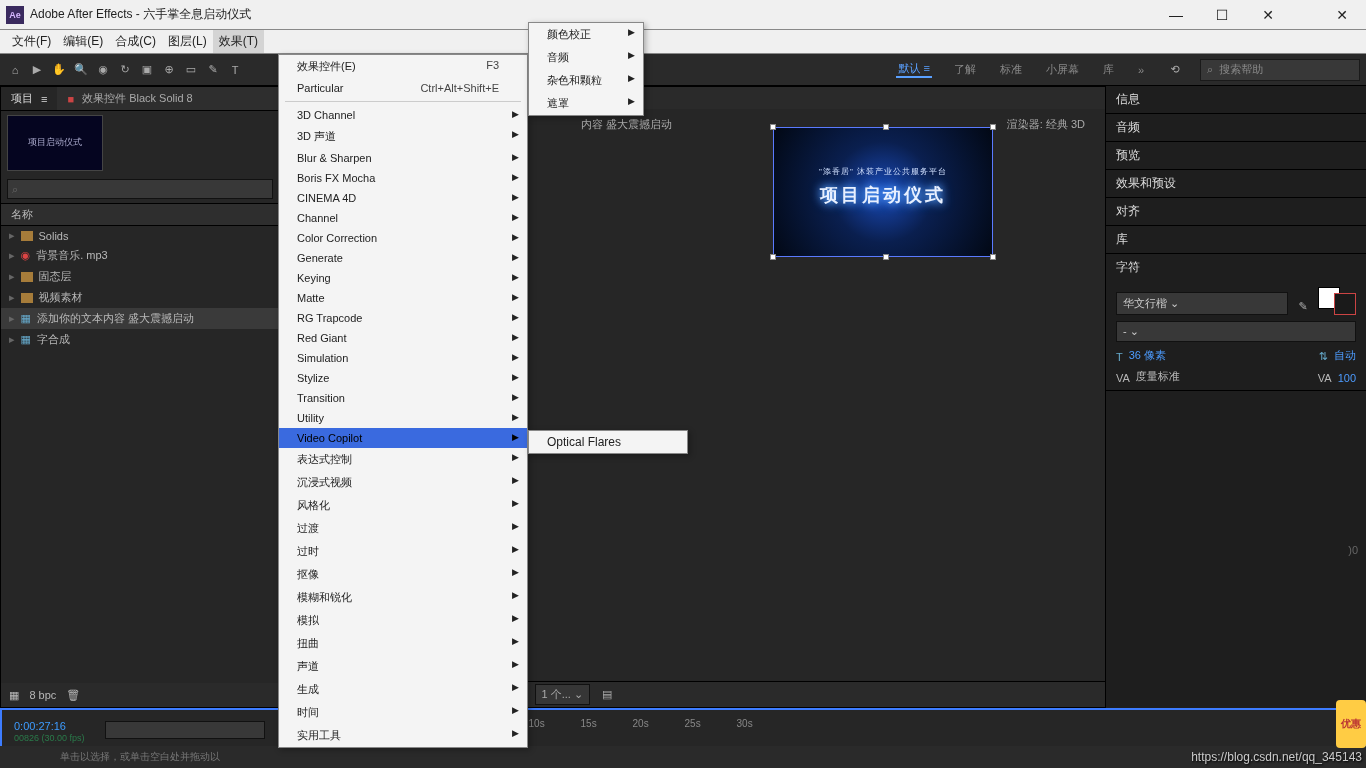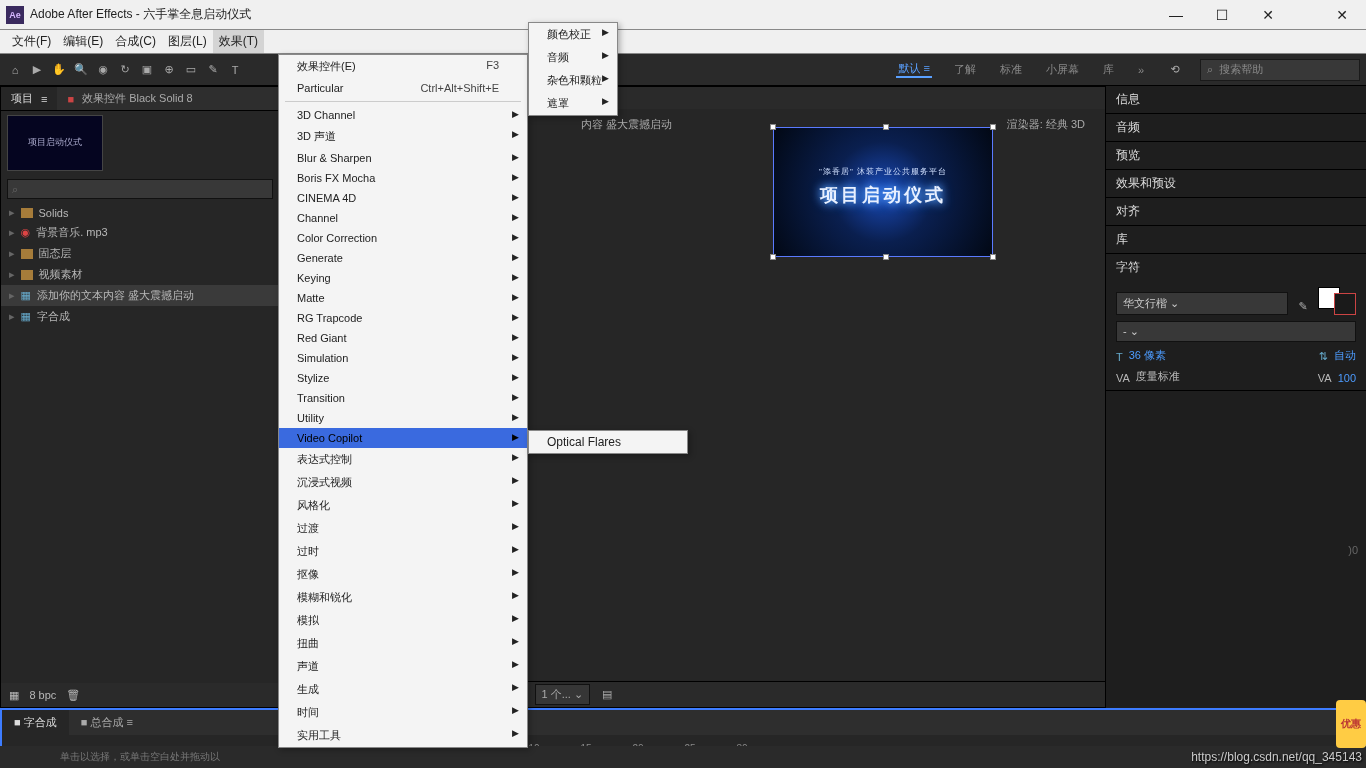--- a/index.html
+++ b/index.html
@@ -132,20 +132,21 @@
           <span>效果控件 Black Solid 8</span>
         </div>
     </div>
     <div class="project-header">
       <div class="comp-thumb">项目启动仪式</div>
     </div>
     <div class="proj-search">
         <span>⌕</span>
       </div>
     <div class="proj-list">
+      <div class="hdr">名称</div>
       <div id="proj-items">
           <div class="proj-row">
             <span style="color:#666">▸</span>
             <span class="folder-icon"></span>
             <span>Solids</span>
           </div>
           <div class="proj-row">
             <span style="color:#666">▸</span>
             <span style="color:#d44">◉</span>
             <span>背景音乐. mp3</span>
@@ -257,24 +258,20 @@
         </div>
       </div>
     </div>
     <div style="flex:1;display:flex;align-items:center;justify-content:flex-end;padding:8px;color:#666;font-size:14px">
       <span>)0</span>
     </div>
   </div>
 </div>
 
 <div class="timeline">
-  <div class="tl-tabs">
-    <span class="tl-tab active">■ <span>字合成</span></span>
-    <span class="tl-tab">■ <span>总合成</span> ≡</span>
-  </div>
   <div class="tl-header">
     <div class="tl-time">
       <span>0:00:27:16</span>
       <span class="frames">00826 (30.00 fps)</span>
     </div>
     <div class="tl-searchbox"></div>
     <div class="tl-icons">
       <span class="tool-icon">↯</span>
       <span class="tool-icon">◈</span>
       <span class="tool-icon">▦</span>
@@ -419,21 +416,21 @@
     <div class="dd-item">
       <span>时间</span>
       <span class="sub-arrow">▶</span>
     </div>
     <div class="dd-item">
       <span>实用工具</span>
       <span class="sub-arrow">▶</span>
     </div>
   </div>
 
-<div class="dropdown" style="top:22px;left:528px;width:90px" id="side-menu">
+<div class="dropdown" style="top:22px;left:528px;width:116px" id="side-menu">
     <div class="dd-item">
       <span>颜色校正</span>
       <span class="sub-arrow">▶</span>
     </div>
     <div class="dd-item">
       <span>音频</span>
       <span class="sub-arrow">▶</span>
     </div>
     <div class="dd-item">
       <span>杂色和颗粒</span>

